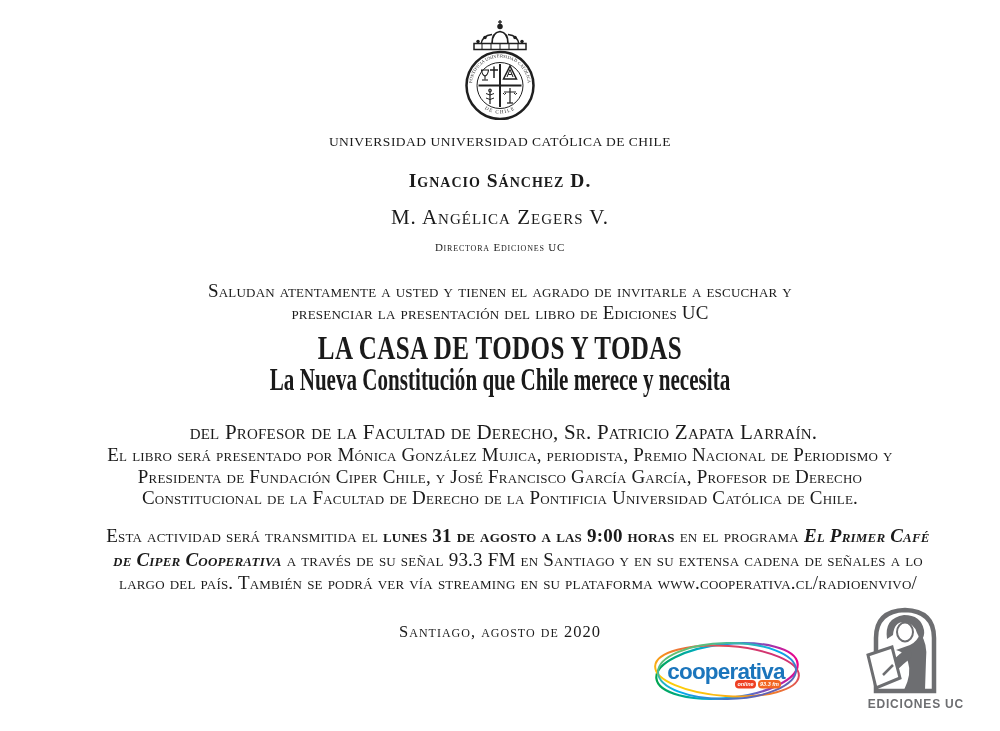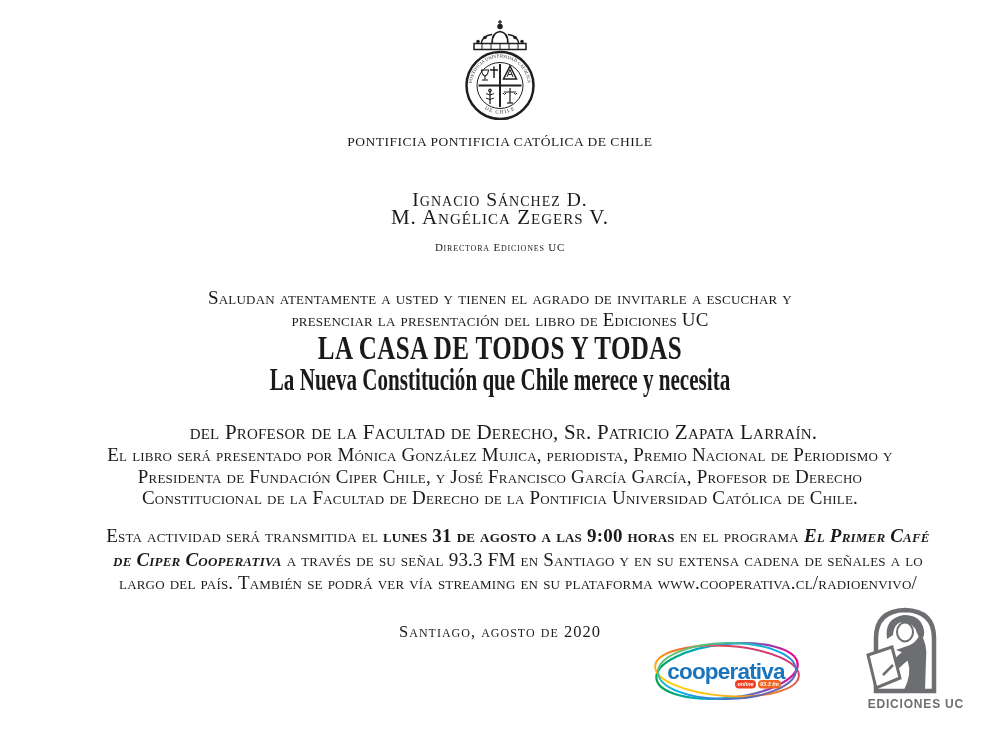--- a/index.html
+++ b/index.html
@@ -9,26 +9,26 @@
   }
   .cblock{position:absolute;left:0;right:0;text-align:center;}
   .sc{font-variant:small-caps;}
   .pre{white-space:pre-line;}
 
   .crest{top:19px;}
   .crest svg{display:inline-block;}
 
   .univ{top:134px;font-size:13.5px;letter-spacing:.5px;}
 
-  .sig1-name{top:189px;font-size:19.5px;letter-spacing:1px;}
+  .sig1-name{top:170px;font-size:19.5px;letter-spacing:1px;font-weight:bold;}
   .sig1-title{top:195px;font-size:15px;letter-spacing:.8px;}
   .sig2-name{top:205px;font-size:21px;letter-spacing:1px;}
   .sig2-title{top:241px;font-size:11px;letter-spacing:.8px;}
 
-  .saludan{top:280px;font-size:19px;line-height:21.5px;letter-spacing:.2px;margin-top:7px;}
+  .saludan{top:280px;font-size:19px;line-height:21.5px;letter-spacing:.2px;}
 
   .book-title{top:331px;font-size:33px;line-height:34px;font-weight:700;
     transform:scaleX(.76);transform-origin:50% 50%;letter-spacing:.5px;}
   .book-subtitle{top:363px;font-size:31px;line-height:33px;font-weight:700;
     transform:scaleX(.68);transform-origin:50% 50%;}
   .book-author{top:420px;font-size:21px;letter-spacing:.2px;margin-left:7px;}
 
   .presenters{top:444px;font-size:19px;line-height:21.5px;letter-spacing:.2px;}
 
   .broadcast{top:524px;font-size:19px;line-height:23.5px;letter-spacing:.2px;margin-left:36px;}
@@ -102,21 +102,21 @@
         <path d="M 44 149 Q 52 155 60 149 M 44 158 Q 52 164 60 158" stroke-width="2"></path>
 
         <line x1="92" y1="138" x2="92" y2="168" stroke-width="2.5"></line>
         <line x1="80" y1="146" x2="104" y2="146" stroke-width="2"></line>
         <path d="M 78 148 Q 81 154 84 148 M 100 148 Q 103 154 106 148" stroke-width="2"></path>
         <line x1="86" y1="168" x2="98" y2="168" stroke-width="2.5"></line>
       </g>
     </svg>
   </div>
 
-  <div class="cblock univ">PONTIFICIA PONTIFICIA CATÓLICA DE CHILE</div>
+  <div class="cblock univ">UNIVERSIDAD UNIVERSIDAD CATÓLICA DE CHILE</div>
 
   <div class="cblock sig1-name sc">Ignacio Sánchez D.</div>
   <div class="cblock sig2-name sc">M. Angélica Zegers V.</div>
   <div class="cblock sig2-title sc">Directora Ediciones UC</div>
 
   <div class="cblock saludan sc pre">Saludan atentamente a usted y tienen el agrado de invitarle a escuchar y
 presenciar la presentación del libro de Ediciones UC</div>
 
   <div class="cblock book-title">LA CASA DE TODOS Y TODAS</div>
   <div class="cblock book-subtitle">La Nueva Constitución que Chile merece y necesita</div>

